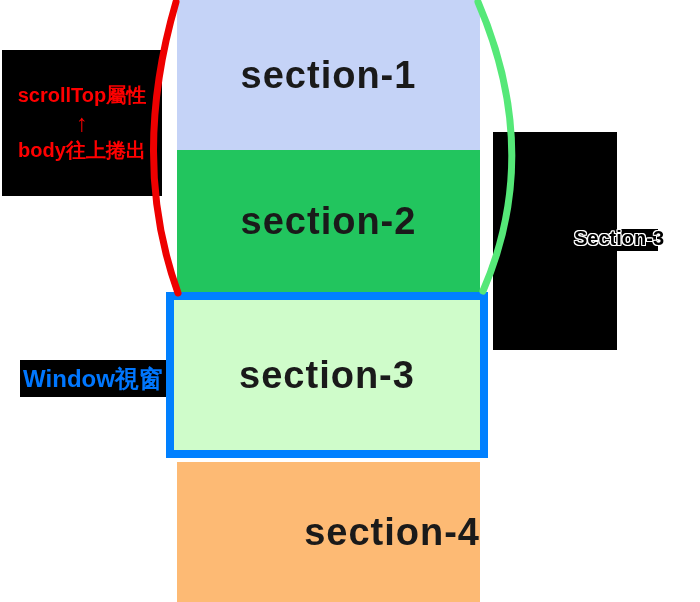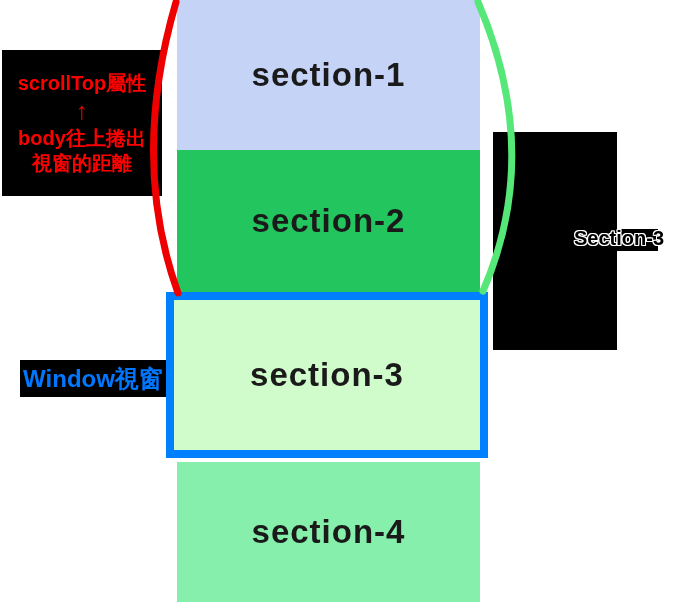--- a/index.html
+++ b/index.html
@@ -14,21 +14,21 @@
     overflow:hidden;
   }
   .abs{position:absolute;}
 
   
   .section{
     left:177px;width:303px;
     display:flex;align-items:center;justify-content:center;
   }
   .section-label{
-    font-size:33px;font-weight:700;color:#1a1a1a;letter-spacing:1px;
+    font-size:38px;font-weight:700;color:#1a1a1a;letter-spacing:1px;
   }
   #sec1{top:0;height:150px;}
   #sec2{top:150px;height:142px;}
   #sec4{top:462px;height:140px;}
 
   
   #viewport{
     left:166px;top:292px;
     width:306px;height:150px;
     border:8px solid #0080FF;
@@ -91,29 +91,28 @@
   </div>
 
   <div id="sec2" class="abs section" style="background-color: #22c55e;">
     <span class="section-label">section-2</span>
   </div>
 
   <div id="viewport" class="abs" style="background-color: rgb(207, 252, 202);">
     <span class="section-label">section-3</span>
   </div>
 
-  <div id="sec4" class="abs section" style="background-color: #86efac;">
+  <div id="sec4" class="abs section" style="background-color: #fdba74; justify-content: flex-end;">
     <span class="section-label">section-4</span>
   </div>
 
   <div id="scrolltop-callout" class="abs">
     <span class="red-line">scrollTop屬性</span>
     <span class="arrow">↑</span>
     <span class="red-line">body往上捲出</span>
-    <span class="red-line">視窗的距離</span>
   </div>
 
   <div id="window-label" class="abs">
     <span>Window視窗</span>
   </div>
 
   <div id="right-box" class="abs"></div>
   <div id="right-strip" class="abs"></div>
   <div id="right-label" class="abs">Section-3</div>
 

